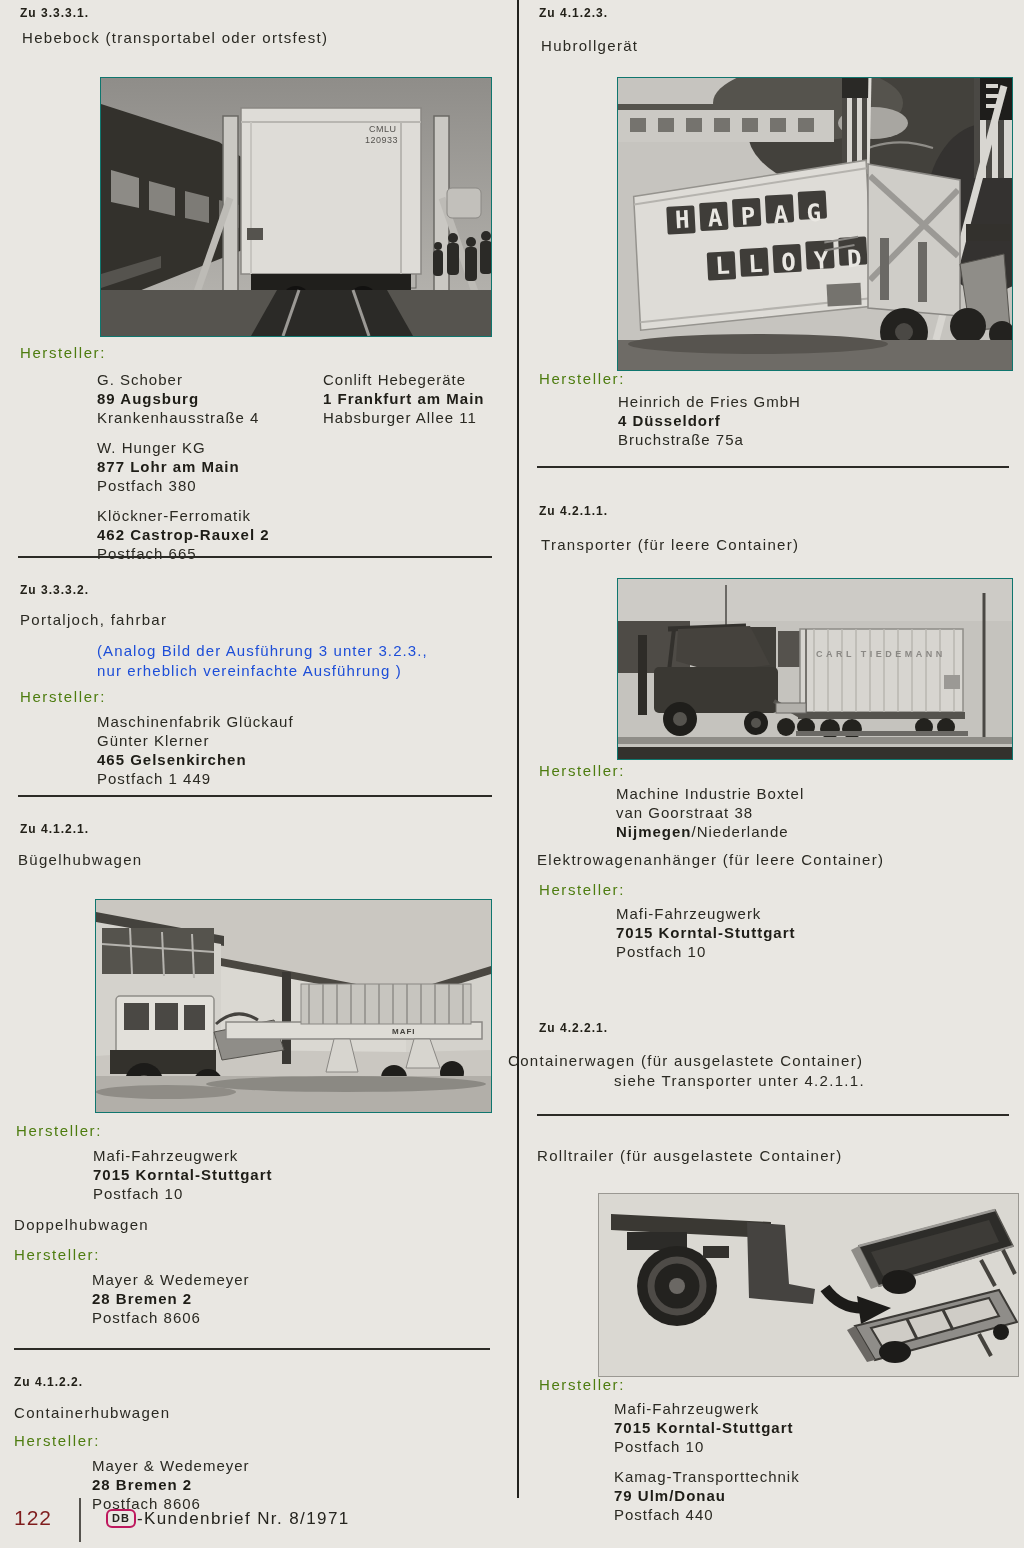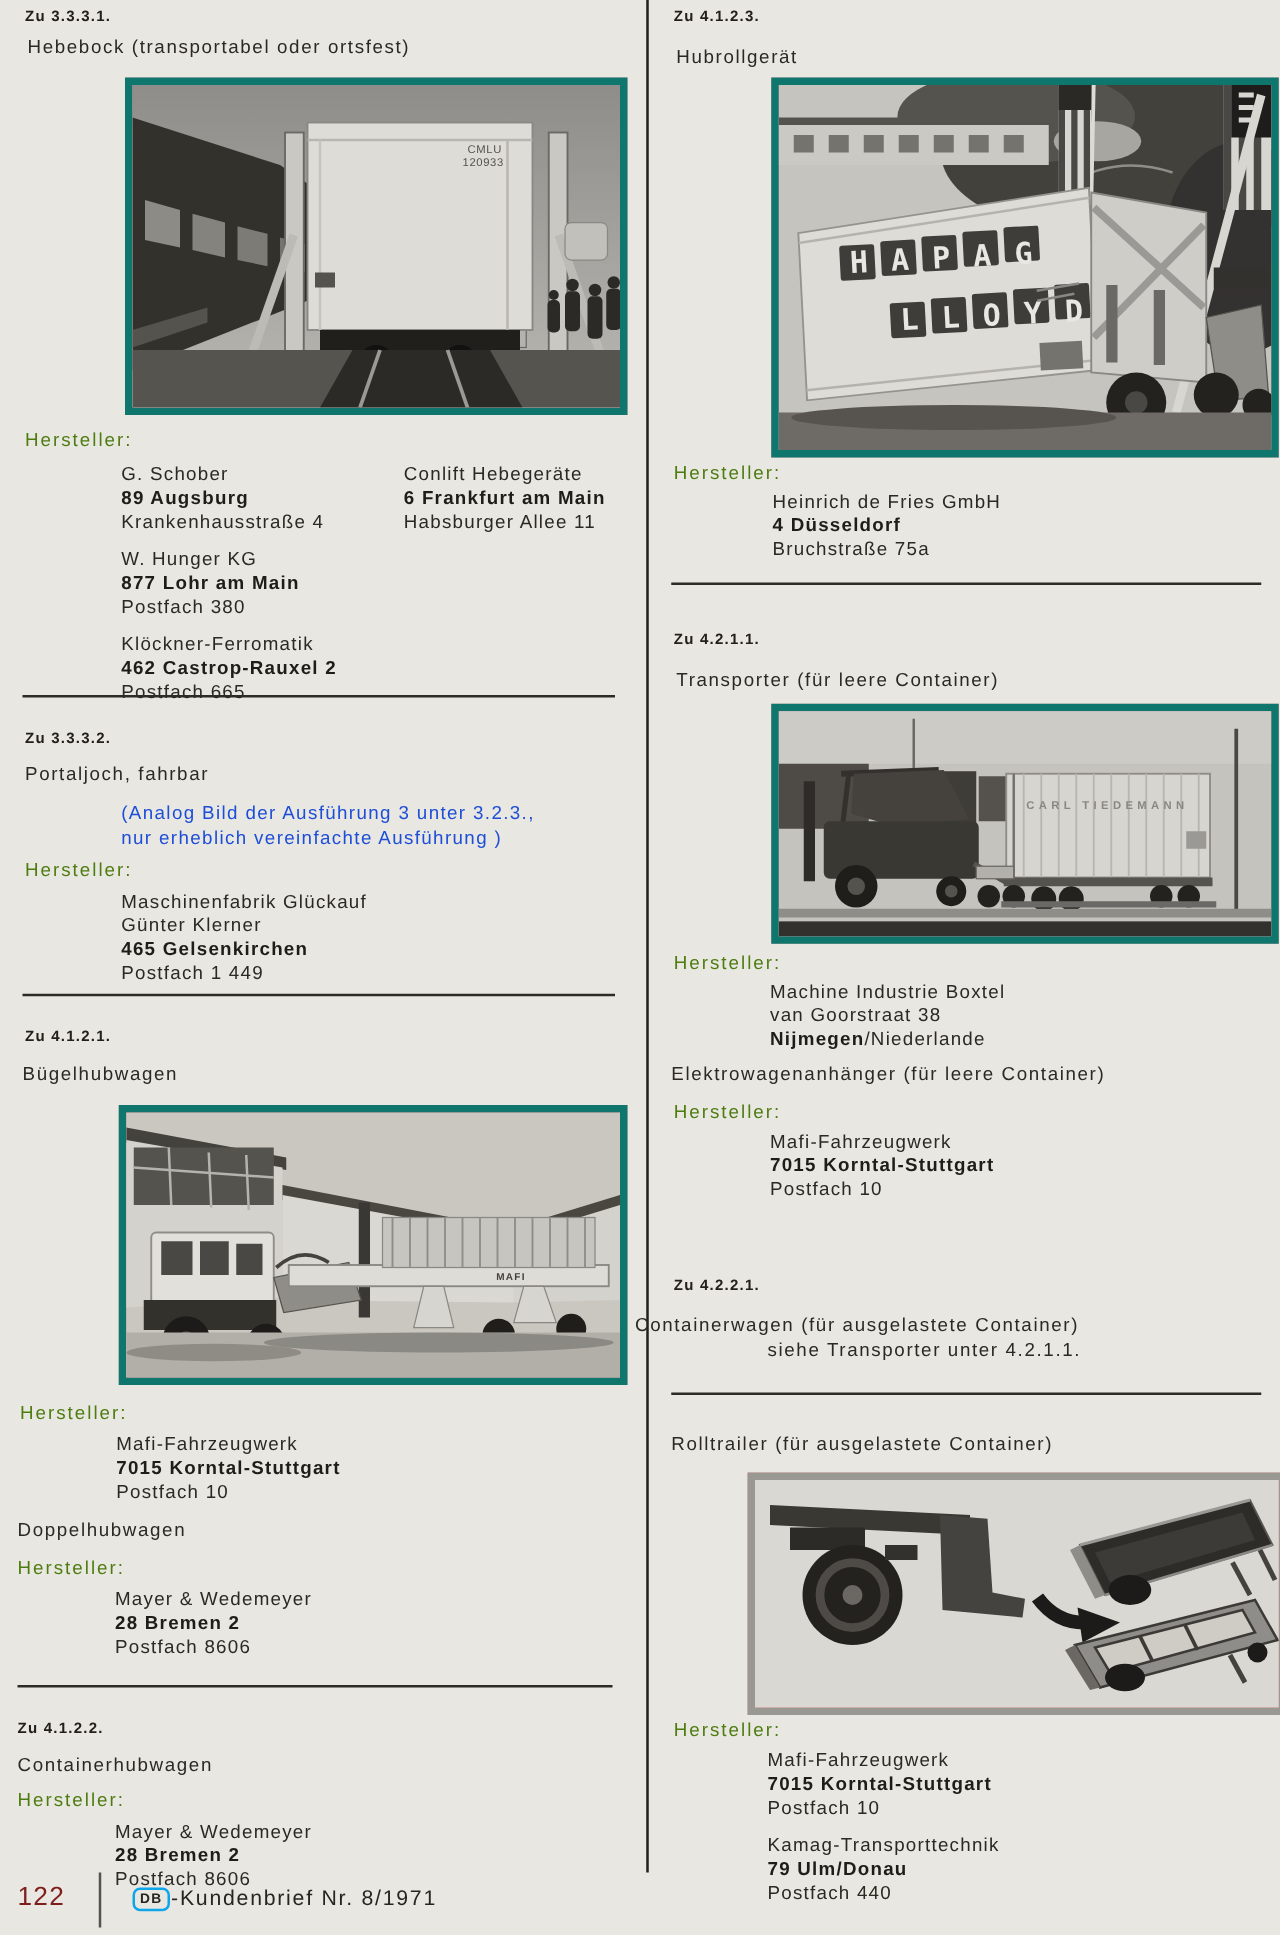--- a/index.html
+++ b/index.html
@@ -10,25 +10,25 @@
   .code{font-weight:700;font-size:12px;letter-spacing:1px;color:#222018;}
   .title{font-size:15px;letter-spacing:1.3px;color:#2a2922;}
   .hlabel{font-size:15px;letter-spacing:1.6px;color:#4d7c0f;}
   .maker{font-size:15px;letter-spacing:1px;line-height:19px;color:#2a2922;}
   .maker + .maker{margin-top:11px;}
   .m-city{font-weight:700;color:#1e1d17;}
   .pre{white-space:pre-line;}
   .note{font-size:15px;letter-spacing:1.1px;line-height:20px;color:#1d4ed8;}
   .hr{position:absolute;height:2px;background:#2c2b26;}
   .col-divider{position:absolute;left:517px;top:0;width:2px;height:1498px;background:#22211d;}
-  .photo{position:absolute;border:6px solid #0f766e;background:#fca5a5;}
+  .photo{position:absolute;border:1px solid #0f766e;background:#737373;margin-top:15px;}
   .photo svg{display:block;}
   .footer-num{font-size:21px;letter-spacing:1px;color:#7f1d1d;}
   .footer-text{font-size:17px;letter-spacing:1.4px;color:#26251f;white-space:nowrap;}
-  .db-logo{display:inline-block;border:2px solid #0ea5e9;border-radius:6px;padding:0 4px;
+  .db-logo{display:inline-block;border:2px solid #be185d;border-radius:6px;padding:0 4px;
            font-weight:700;font-size:11px;line-height:15px;letter-spacing:1px;margin-right:1px;
            vertical-align:2px;color:#26251f;}
 </style>
 </head>
 <body>
 
 <div class="page">
   <div class="col-divider"></div>
 
   <div class="abs code" style="left:20px;top:6px">Zu 3.3.3.1.</div>
@@ -124,21 +124,21 @@
     <div class="maker">
       <div class="m-name pre">Klöckner-Ferromatik</div>
       <div class="m-city">462 Castrop-Rauxel 2</div>
       <div class="m-street pre">Postfach 665</div>
     </div>
   </div>
 
   <div class="abs" style="left:323px;top:370px;width:185px">
     <div class="maker">
       <div class="m-name pre">Conlift Hebegeräte</div>
-      <div class="m-city">6 Frankfurt am Main</div>
+      <div class="m-city">1 Frankfurt am Main</div>
       <div class="m-street pre">Habsburger Allee 11</div>
     </div>
   </div>
 
   <div class="hr" style="left:18px;top:556px;width:474px"></div>
 
   <div class="abs code" style="left:20px;top:583px">Zu 3.3.3.2.</div>
   <div class="abs title" style="left:20px;top:611px">Portaljoch, fahrbar</div>
   <div class="abs note pre" style="left:97px;top:641px;width:400px">(Analog Bild der Ausführung 3 unter 3.2.3.,
 nur erheblich vereinfachte Ausführung )</div>

